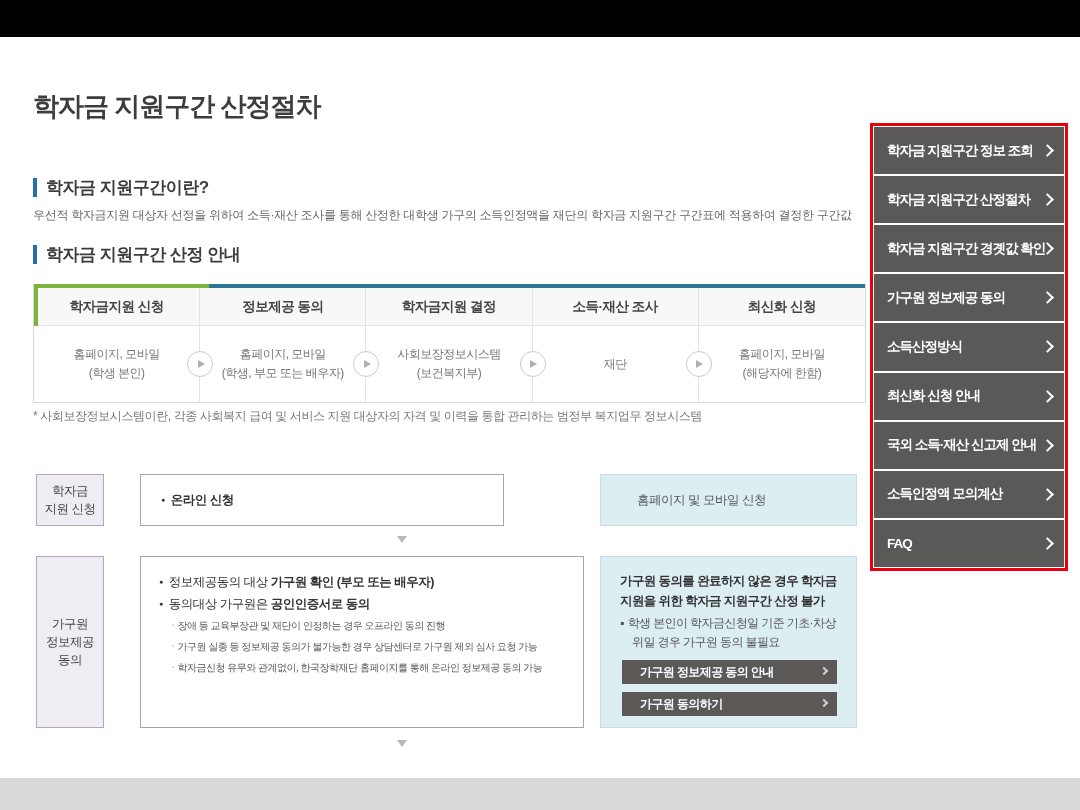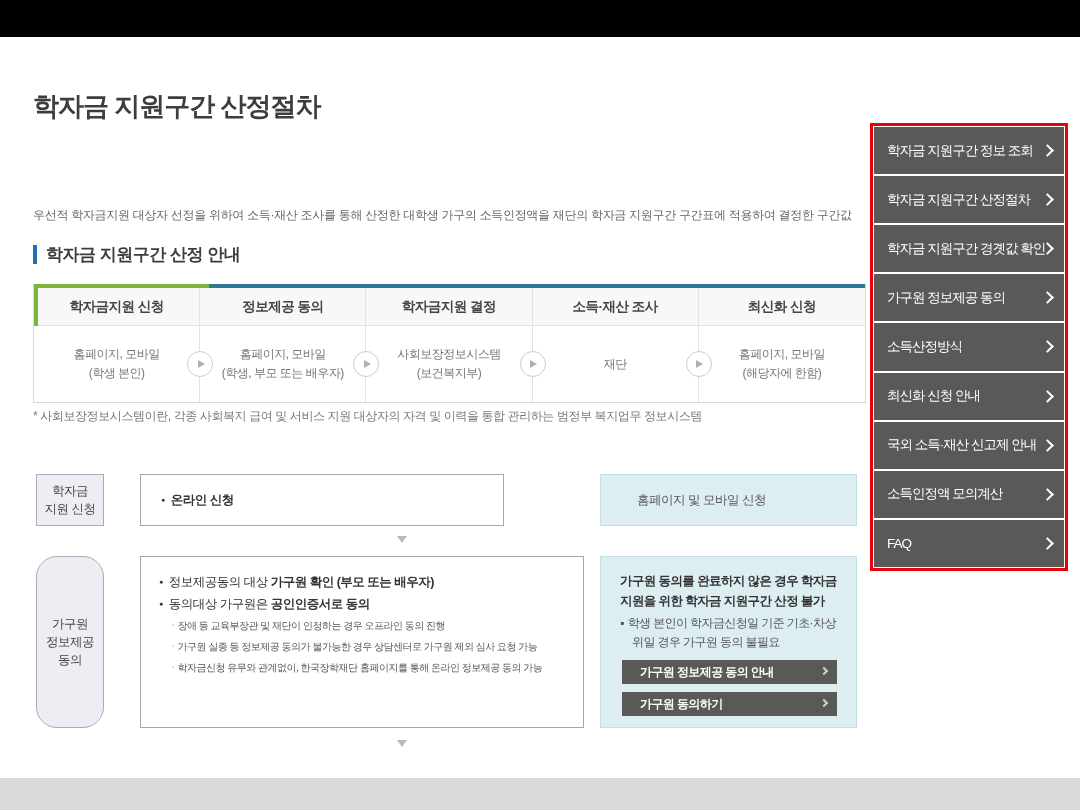--- a/index.html
+++ b/index.html
@@ -34,21 +34,21 @@
   .step-circle{position:absolute;width:26px;height:26px;border-radius:50%;background:#fff;border:1px solid #ccc;display:flex;align-items:center;justify-content:center;top:67px;}
   .step-circle .tri{width:0;height:0;border-left:7px solid #b0b0b0;border-top:4.5px solid transparent;border-bottom:4.5px solid transparent;margin-left:2px;}
   .sc1{left:calc(20% - 13px);} .sc2{left:calc(40% - 13px);} .sc3{left:calc(60% - 13px);} .sc4{left:calc(80% - 13px);}
 
   .note{position:absolute;left:33px;width:830px;font-size:12px;color:#777;letter-spacing:-0.4px;}
   .note1{top:408px;} .note2{top:429px;}
 
   
   .label-box{position:absolute;background:#efecf3;border:1px solid #b0aab8;display:flex;align-items:center;justify-content:center;text-align:center;font-size:12.5px;color:#444;white-space:pre-line;line-height:18px;letter-spacing:-0.5px;}
   .lb1{left:36px;top:474px;width:68px;height:52px;}
-  .lb2{left:36px;top:556px;width:68px;height:172px;border-radius:21px;}
+  .lb2{left:36px;top:556px;width:68px;height:172px;}
 
   .mid-box{position:absolute;background:#fff;border:1px solid #a6a6a6;}
   .mb1{left:140px;top:474px;width:364px;height:52px;display:flex;align-items:center;padding-left:20px;}
   .mb2{left:140px;top:556px;width:444px;height:172px;padding:14px 18px;}
 
   .blue-box{position:absolute;background:#ddeef2;border:1px solid #c5dde5;}
   .bb1{left:600px;top:474px;width:257px;height:52px;display:flex;align-items:center;padding-left:36px;font-size:12.5px;color:#555;letter-spacing:-0.5px;}
   .bb2{left:600px;top:556px;width:257px;height:172px;padding:14px 19px;}
 
   .bullet-line{font-size:12.5px;color:#333;letter-spacing:-0.5px;line-height:22px;}
@@ -63,32 +63,36 @@
 
   .dark-btn{position:relative;margin:8px 0 0 2px;width:215px;height:24px;background:#5b5858;color:#fff;font-size:12px;font-weight:bold;letter-spacing:-0.6px;display:flex;align-items:center;padding-left:18px;cursor:pointer;}
   .dark-btn .chev{position:absolute;right:10px;top:8px;width:6px;height:6px;border-top:2px solid #cfcfcf;border-right:2px solid #cfcfcf;transform:rotate(45deg);}
 
   .down-arrow{position:absolute;width:0;height:0;border-left:5px solid transparent;border-right:5px solid transparent;border-top:7px solid #b9b9b9;}
   .da1{left:397px;top:536px;} .da2{left:397px;top:740px;}
 
   
   .sidebar{position:absolute;left:870px;top:123px;width:198px;height:448px;border:3px solid #e8000d;background:#fff;padding:1px;display:flex;flex-direction:column;gap:2px;}
   .side-btn{position:relative;flex:1;background:#5b5858;display:flex;align-items:center;padding-left:13px;cursor:pointer;}
-  .side-btn .lbl{font-size:13.5px;font-weight:normal;color:#fff;letter-spacing:-1px;}
+  .side-btn .lbl{font-size:13.5px;font-weight:bold;color:#fff;letter-spacing:-1px;}
   .side-btn .chev{position:absolute;right:12px;width:9px;height:9px;border-top:2px solid #fff;border-right:2px solid #fff;transform:rotate(45deg);}
 </style>
 </head>
 <body>
 
 <div id="screen">
 
   <div class="topbar"></div>
 
   <h1 class="page-title">학자금 지원구간 산정절차</h1>
 
+  <div class="sec-head sec1">
+    <span class="bar"></span>
+    <span class="txt">학자금 지원구간이란?</span>
+  </div>
   <div class="sec1-body">우선적 학자금지원 대상자 선정을 위하여 소득·재산 조사를 통해 산정한 대학생 가구의 소득인정액을 재단의 학자금 지원구간 구간표에 적용하여 결정한 구간값</div>
 
   <div class="sec-head sec2">
     <span class="bar"></span>
     <span class="txt">학자금 지원구간 산정 안내</span>
   </div>
 
   <div class="ptable">
     <div class="topborder">
       <div class="seg-green"></div>

